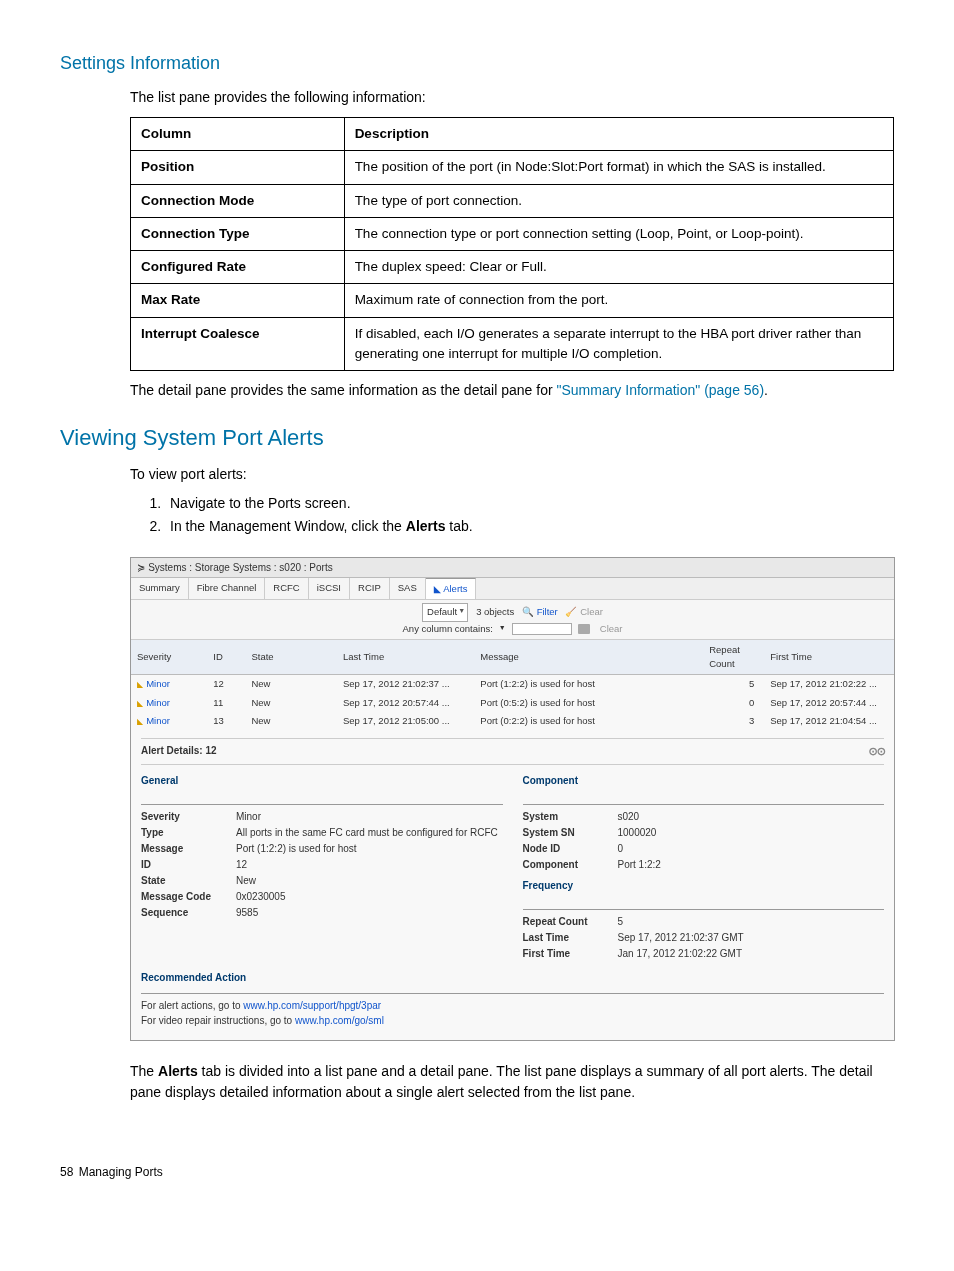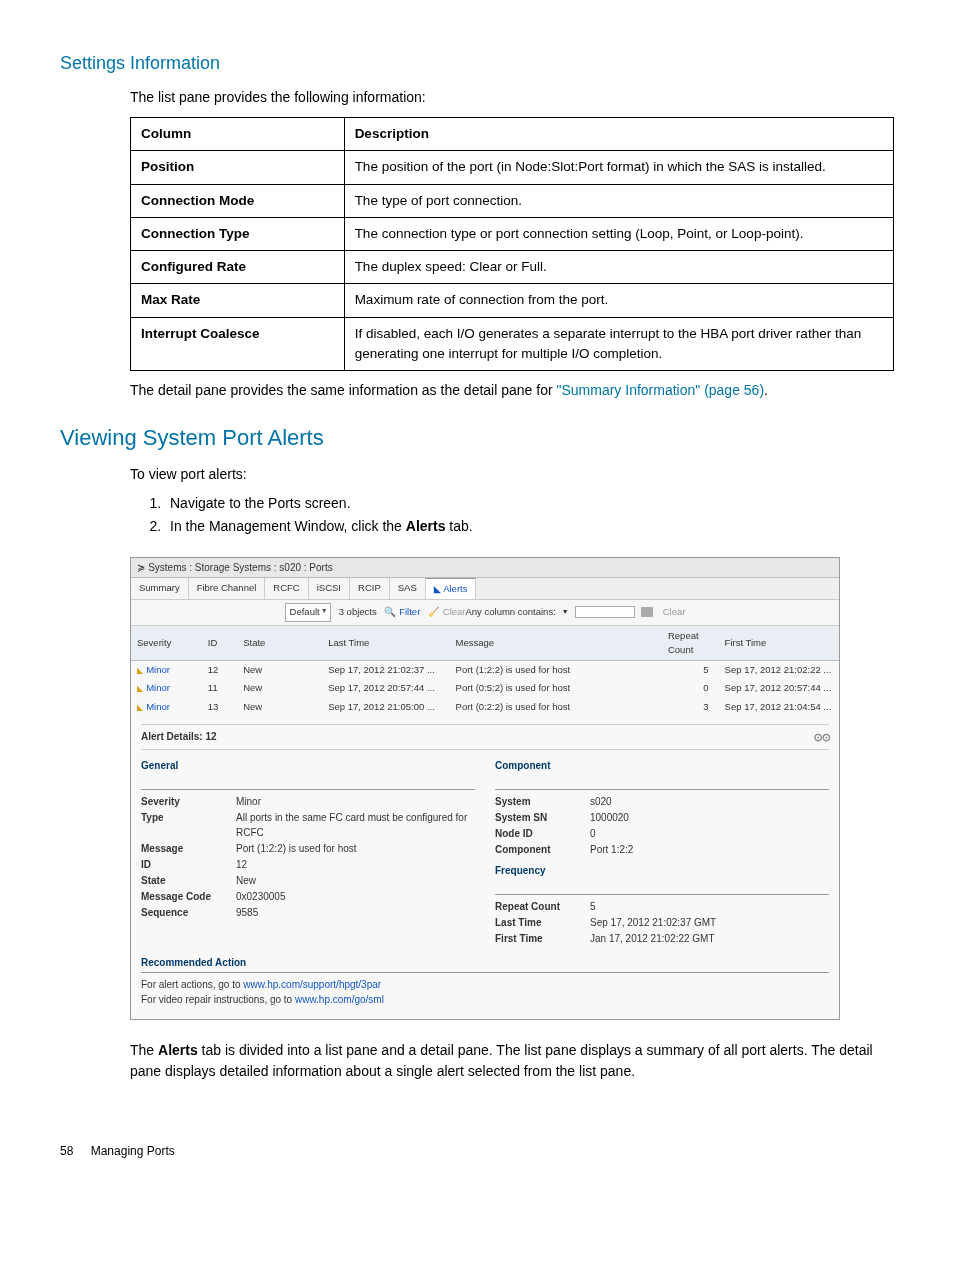--- a/index.html
+++ b/index.html
@@ -47,21 +47,21 @@
     ol { margin-left: 35px; margin-bottom: 10px; }
     ol li { margin-bottom: 2px; padding-left: 5px; }
     b { font-weight: bold; }
     
     .screenshot {
       margin: 20px 70px;
       border: 1px solid #999;
       background: #f8f8f8;
       font-size: 10px;
       color: #333;
-      width: 710px;
+      width: 765px;
     }
     .ss-breadcrumb {
       background: #e8e8e8;
       padding: 2px 6px;
       border-bottom: 1px solid #bbb;
     }
     .ss-tabs {
       display: flex;
       background: #efefef;
       border-bottom: 1px solid #ccc;
@@ -78,20 +78,21 @@
       color: #1155cc;
     }
     .ss-toolbar {
       display:flex;
       justify-content: center;
       align-items:center;
       padding: 3px 6px;
       background: #f6f6f6;
       border-bottom:1px solid #ccc;
       font-size:9.5px;
+      flex-direction:column;
     }
     .ss-toolbar-left { display:flex; gap:8px; align-items:center;}
     .ss-toolbar-right { display:flex; gap:6px; align-items:center;}
     .ss-select {
       border:1px solid #aaa;
       background:#fff;
       padding:1px 10px 1px 4px;
       display:inline-block;
       position:relative;
     }
@@ -116,28 +117,28 @@
     .ss-col-title{
       font-weight:bold;
       color:#003a6d;
       border-bottom:1px solid #999;
       padding-bottom:16px;
       margin-bottom:4px;
     }
     .ss-kv{display:flex; margin-bottom:1px;}
     .ss-k{font-weight:bold; width:95px; flex-shrink:0;}
     .ss-v{flex:1;}
-    .ss-rec{font-weight:bold; color:#003a6d; border-bottom:1px solid #999; margin-top:8px; padding-bottom:2px;}
+    .ss-rec{font-weight:bold; color:#003a6d; border-bottom:1px solid #999; margin-top:8px; padding-bottom:8px;}
     .ss-url{color:#1155cc;}
     .footer{
       position: relative;
       margin-top: 60px;
       font-size: 12px;
     }
-    .footer-num{display:inline-block; margin-right:14px;}
+    .footer-num{display:inline-block; margin-right:2px;}
     .printer-icon{width:12px;height:10px;background:#aaa;display:inline-block;border-radius:1px;margin-right:4px;vertical-align:middle;}
     .up-down{font-size:11px;color:#888;letter-spacing:-2px;}
   </style>
 </head>
 <body>
 
 <div class="heading-blue">Settings Information</div>
 <div class="indent-block">
   <p>The list pane provides the following information:</p>
   <table class="info-table">

